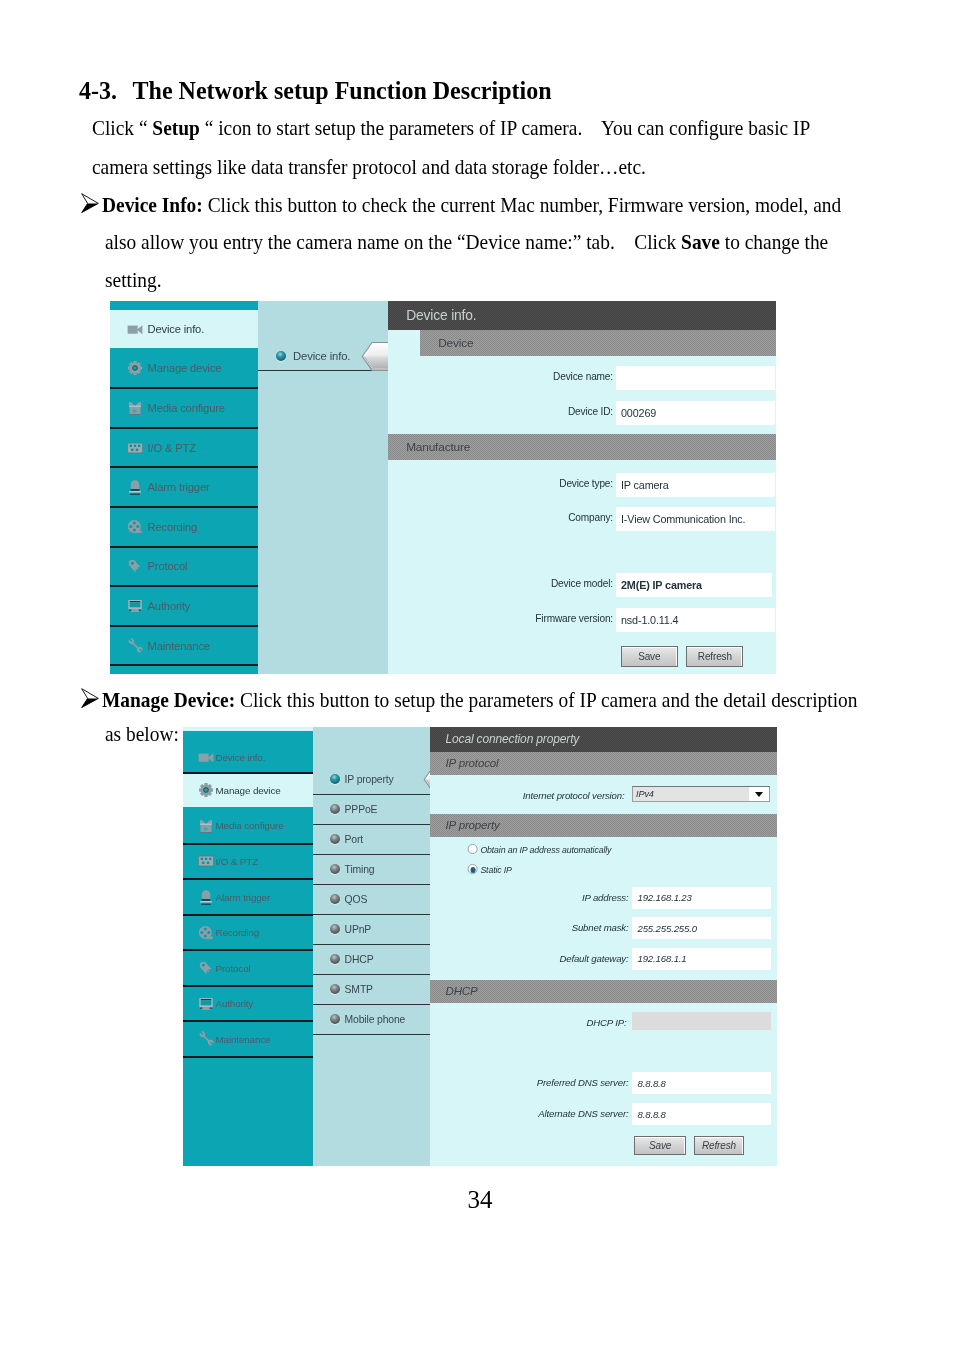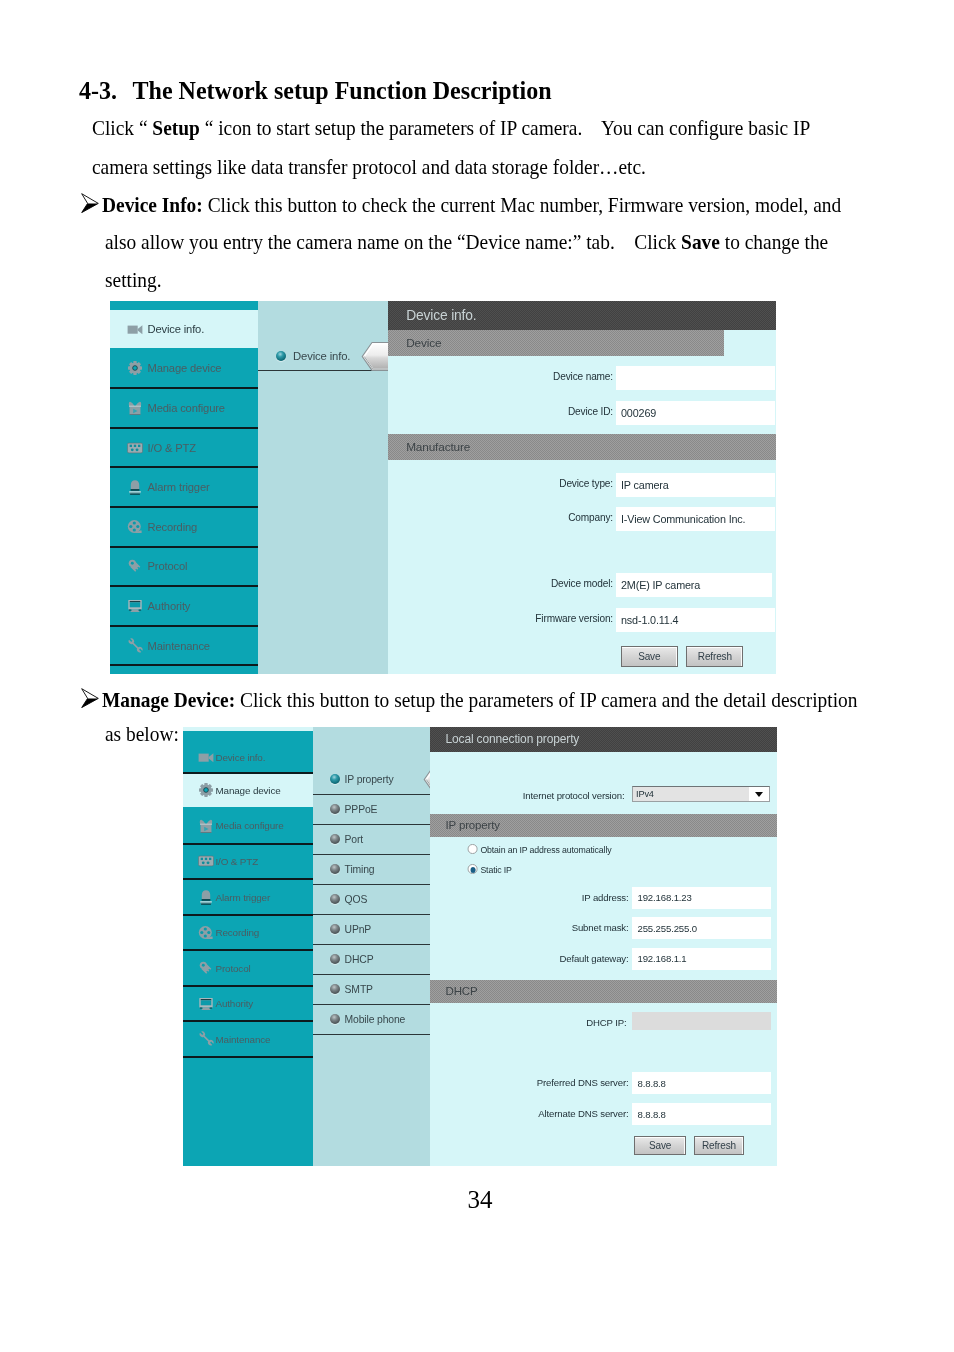--- a/index.html
+++ b/index.html
@@ -208,32 +208,32 @@
               </defs>
               <path d="M29.5 1.0 L11.0 1.0 L1.2 15.0 L11.0 29.0 L29.5 29.0 Z" fill="url(#agr)" stroke="#8a9296" stroke-width="1.1" stroke-linejoin="round"></path>
               <path d="M29.2 2.4 L12.1 2.4 L3.3 15.0 L12.1 27.6 L29.2 27.6" fill="none" stroke="#ffffff" stroke-width="1.3"></path>
               <path d="M29.2 27.6 L12.1 27.6 L3.3 15.0" fill="none" stroke="#9aa1a3" stroke-width="1.0"></path>
             </svg>
           </span>
         </div>
       </div>
       <div class="panel" style="left:278px;top:0;width:388px;height:373px;--tfs:13.8px;--tlx:18.2px;--sfs2:11.8px;--slx2:18.2px;--vfs:10.8px;--vlx:5.5px;--lfs:10.1px;">
         <div class="ptitle" style="top:0;width:388px;height:29px;">Device info.</div>
-        <div class="sect" style="top:29.3px;width:336px;height:25.6px;">Device</div>
+        <div class="sect" style="top:29.3px;width:388px;height:25.6px;margin-left:32px;">Device</div>
         <div class="flab" style="left:55px;top:70.2px;width:170px;">Device name:</div>
         <div class="fin" style="left:227.5px;top:65.2px;width:159px;height:24px;"></div>
         <div class="flab" style="left:55px;top:104.5px;width:170px;">Device ID:</div>
         <div class="fin" style="left:227.5px;top:99.5px;width:159px;height:24px;">000269</div>
         <div class="sect" style="top:133px;width:388px;height:25.6px;">Manufacture</div>
         <div class="flab" style="left:55px;top:176.9px;width:170px;">Device type:</div>
         <div class="fin" style="left:227.5px;top:171.9px;width:159px;height:24px;">IP camera</div>
         <div class="flab" style="left:55px;top:211px;width:170px;">Company:</div>
         <div class="fin" style="left:227.5px;top:206px;width:159px;height:24px;">I-View Communication Inc.</div>
         <div class="flab" style="left:55px;top:276.5px;width:170px;">Device model:</div>
-        <div class="fin" style="left:227.5px;top:271.5px;width:156px;height:24px;">2M(E) IP camera</div>
+        <div class="fin" style="left:227.5px;top:271.5px;width:156px;height:24px;font-weight:bold;">2M(E) IP camera</div>
         <div class="flab" style="left:55px;top:312.4px;width:170px;">Firmware version:</div>
         <div class="fin" style="left:227.5px;top:307.4px;width:159px;height:24px;">nsd-1.0.11.4</div>
         <div class="btn" style="left:233px;top:345.1px;width:56.5px;height:20.6px;">Save</div>
         <div class="btn" style="left:298.4px;top:345.1px;width:56.9px;height:20.6px;">Refresh</div>
       </div>
     </div>
 
   <span class="bullet" style="left:81px;top:687.5px;">
       <svg viewBox="0 0 18 20">
         <path d="M0.7 0.7 L17.3 10.4 L0.7 19.6 L6.6 10.4 Z" fill="none" stroke="#000" stroke-width="0.9"></path>
@@ -407,22 +407,23 @@
         </div>
         <div class="srow">
           <span class="dot"></span>
           <span>SMTP</span>
         </div>
         <div class="srow">
           <span class="dot"></span>
           <span>Mobile phone</span>
         </div>
       </div>
-      <div class="panel" style="left:247px;top:0;width:394px;height:439.4px;">
+      <div class="panel" style="left:247px;top:0;width:394px;height:439.4px;font-style:italic;">
         <div class="ptitle" style="top:0;width:347.5px;height:25px;">Local connection property</div>
+        <div class="sect" style="top:25px;width:347.5px;height:23px;">IP protocol</div>
         <div class="flab" style="left:20px;top:63px;width:175px;">Internet protocol version:</div>
         <div class="sel-in" style="left:202.5px;top:59.9px;width:138px;height:15.2px;">
           <span>IPv4</span>
           <span class="cv">
             <i></i>
           </span>
         </div>
         <div class="sect" style="top:87px;width:347.5px;height:23px;">IP property</div>
         <div class="radio" style="left:38px;top:117px;">
           <span class="rb"></span>

